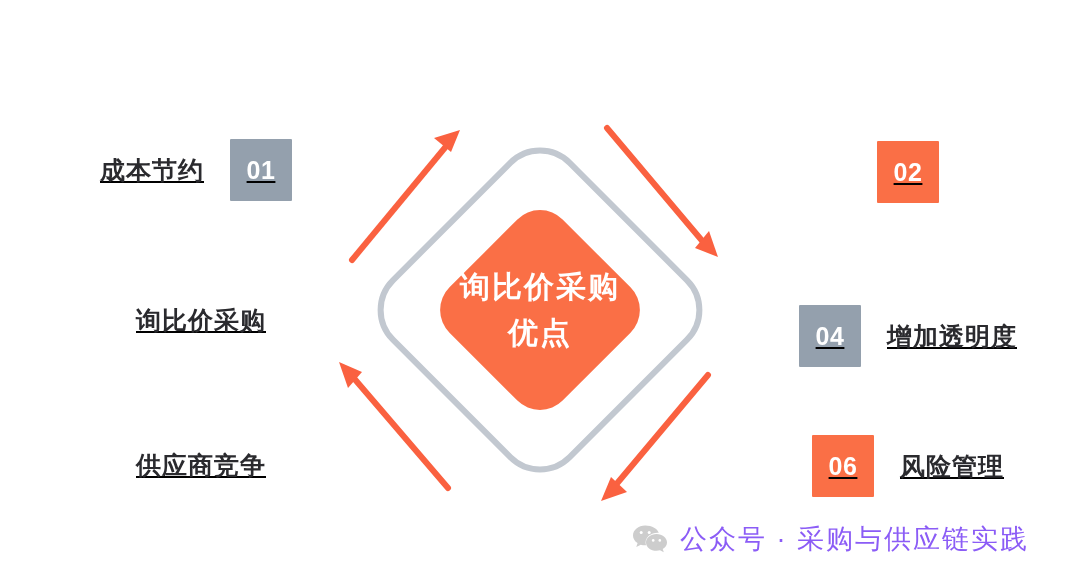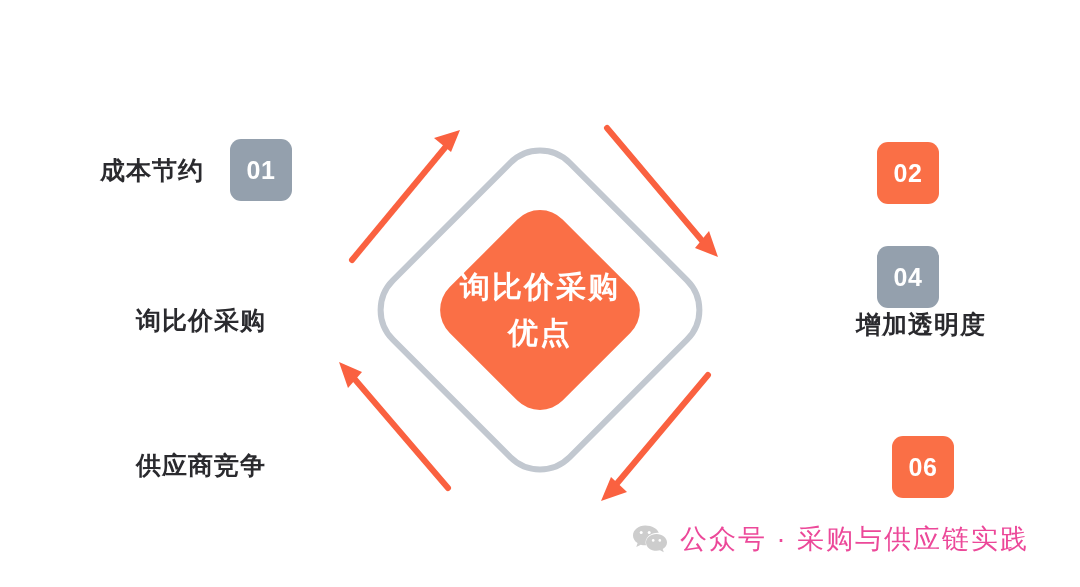--- a/index.html
+++ b/index.html
@@ -18,42 +18,42 @@
     background: #ffffff;
     overflow: hidden;
   }
 
   
   .item {
     position: absolute;
     display: flex;
     align-items: center;
     height: 64px;
+    text-decoration: underline;
   }
   .item.left {
     flex-direction: row;
     justify-content: flex-end;
     right: 790px;           
   }
   .item-left-1 { left: 60px;  top: 138px; width: 232px; }
   .item-left-2 { left: 60px;  top: 288px; width: 232px; }
   .item-left-3 { left: 60px;  top: 433px; width: 232px; text-align: center; }
   .item-right-1 { left: 778px; top: 140px; width: 260px; }
-  .item-right-2 { left: 778px; top: 277px; width: 260px; }
-  .item-right-3 { left: 778px; top: 434px; width: 260px; margin-left: 15px; }
+  .item-right-2 { left: 778px; top: 304px; width: 260px; }
+  .item-right-3 { left: 778px; top: 434px; width: 260px; }
 
   .item.right {
-    flex-direction: column;
-    justify-content: flex-end;
+    justify-content: center;
   }
 
   .badge {
     width: 62px;
     height: 62px;
-    border-radius: 11px;
+    border-radius: 1px;
     display: flex;
     align-items: center;
     justify-content: center;
     color: #ffffff;
     font-size: 25px;
     font-weight: bold;
     letter-spacing: 0.5px;
     flex: 0 0 auto;
     box-sizing: border-box;
   }
@@ -105,21 +105,21 @@
   #watermark {
     position: absolute;
     left: 632px;
     top: 521px;
     display: flex;
     align-items: center;
     gap: 12px;
   }
   #watermark .wm-text {
     font-size: 27px;
-    color: #ec4899;
+    color: #8b5cf6;
     letter-spacing: 2px;
     white-space: nowrap;
   }
   .wm-icon { width: 36px; height: 30px; flex: 0 0 auto; }
 </style>
 </head>
 <body>
 
 <div id="canvas">
 
@@ -174,20 +174,21 @@
     <span class="badge orange">02</span>
   </div>
 
   <div class="item right item-right-2">
     <span class="badge gray">04</span>
     <span class="item-label">增加透明度</span>
   </div>
 
   <div class="item right item-right-3">
     <span class="badge orange">06</span>
+    <span class="item-label">风险管理</span>
   </div>
 
   <div id="watermark">
     <span class="wm-icon">
       <svg width="36" height="30" viewBox="0 0 36 30" xmlns="http://www.w3.org/2000/svg">
         <path d="M13.2 1.4C6.4 1.4 1 5.9 1 11.4c0 3.1 1.8 5.9 4.6 7.7L4.3 23l4.5-2.3c1.4.4 2.9.6 4.4.6h.9c-.3-.9-.5-1.8-.5-2.8 0-5.4 5.4-9.7 12-9.7.4 0 .8 0 1.2.1C25.6 4.8 20 1.4 13.2 1.4z" fill="#cdcdcd"></path>
         <circle cx="9.2" cy="8.4" r="1.5" fill="#ffffff"></circle>
         <circle cx="17.2" cy="8.4" r="1.5" fill="#ffffff"></circle>
         <path d="M35 18.4c0-4.6-4.7-8.4-10.5-8.4S14 13.8 14 18.4c0 4.6 4.7 8.4 10.5 8.4 1.2 0 2.4-.2 3.5-.5l3.8 2-1.1-3.3c2.6-1.5 4.3-4 4.3-6.6z" fill="#cdcdcd"></path>
         <circle cx="21.2" cy="16.4" r="1.3" fill="#ffffff"></circle>

